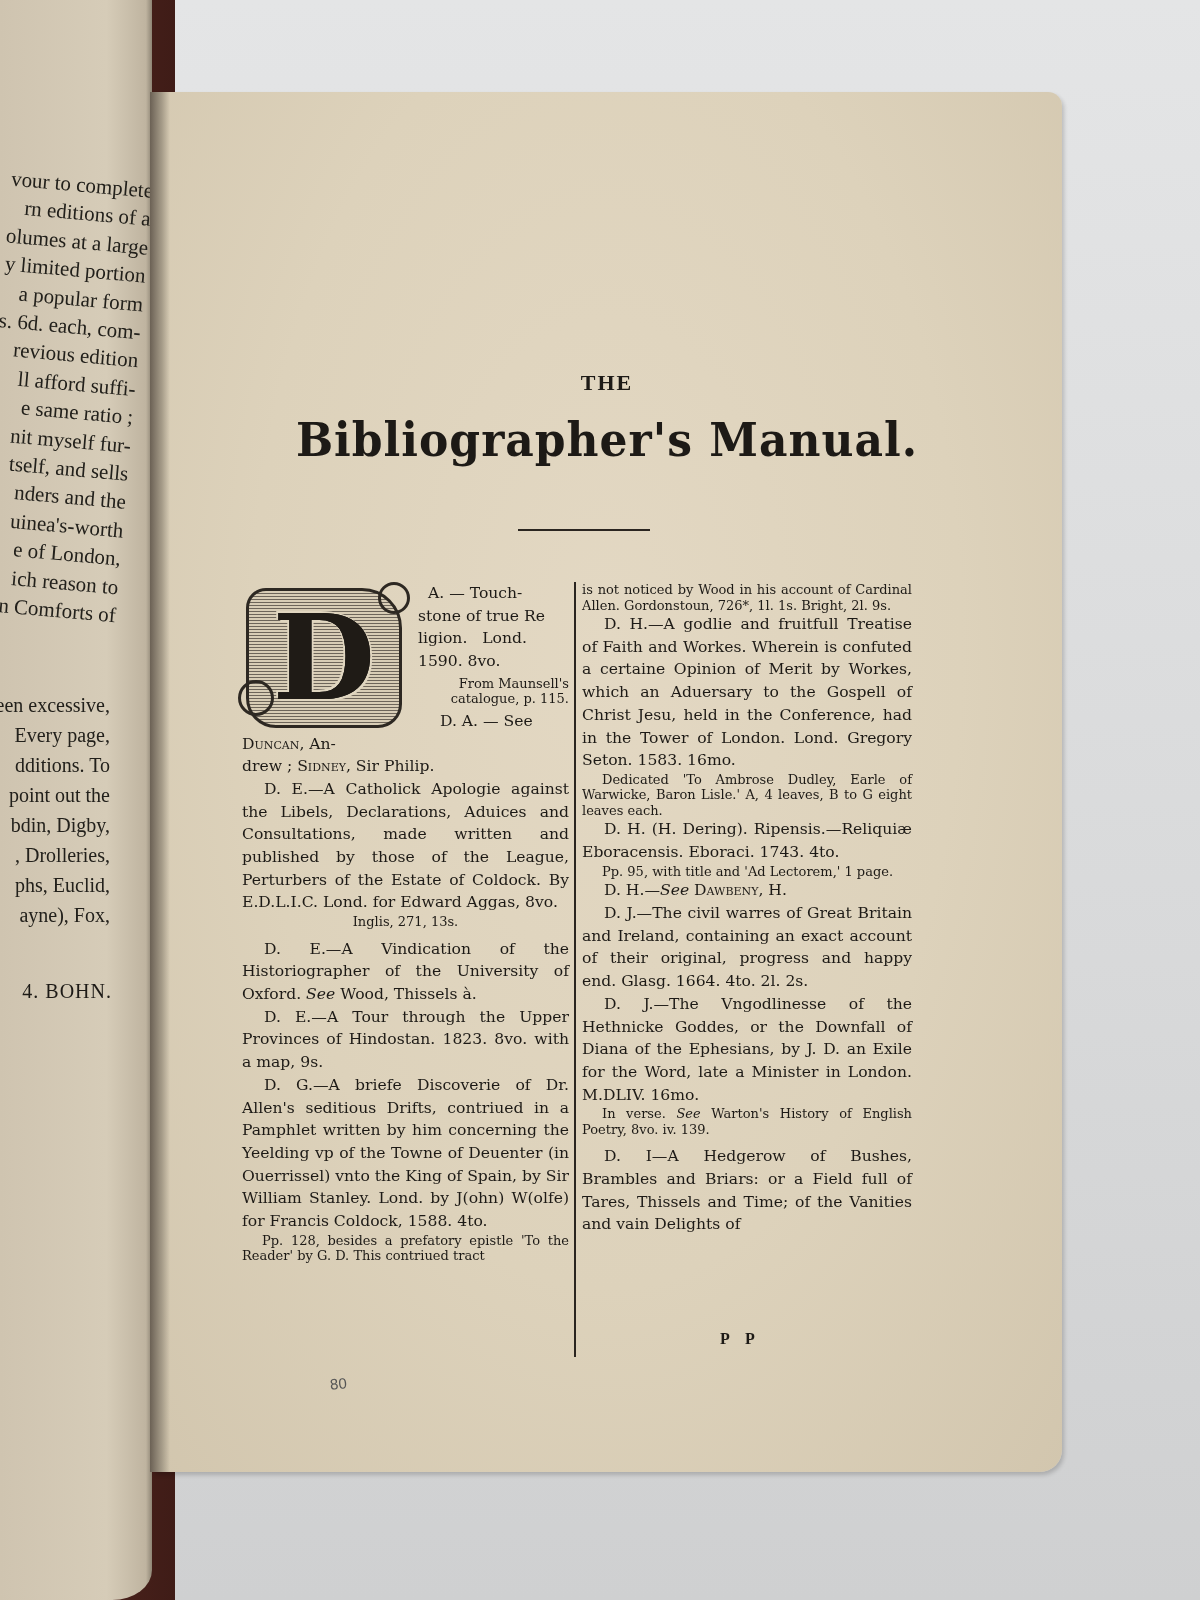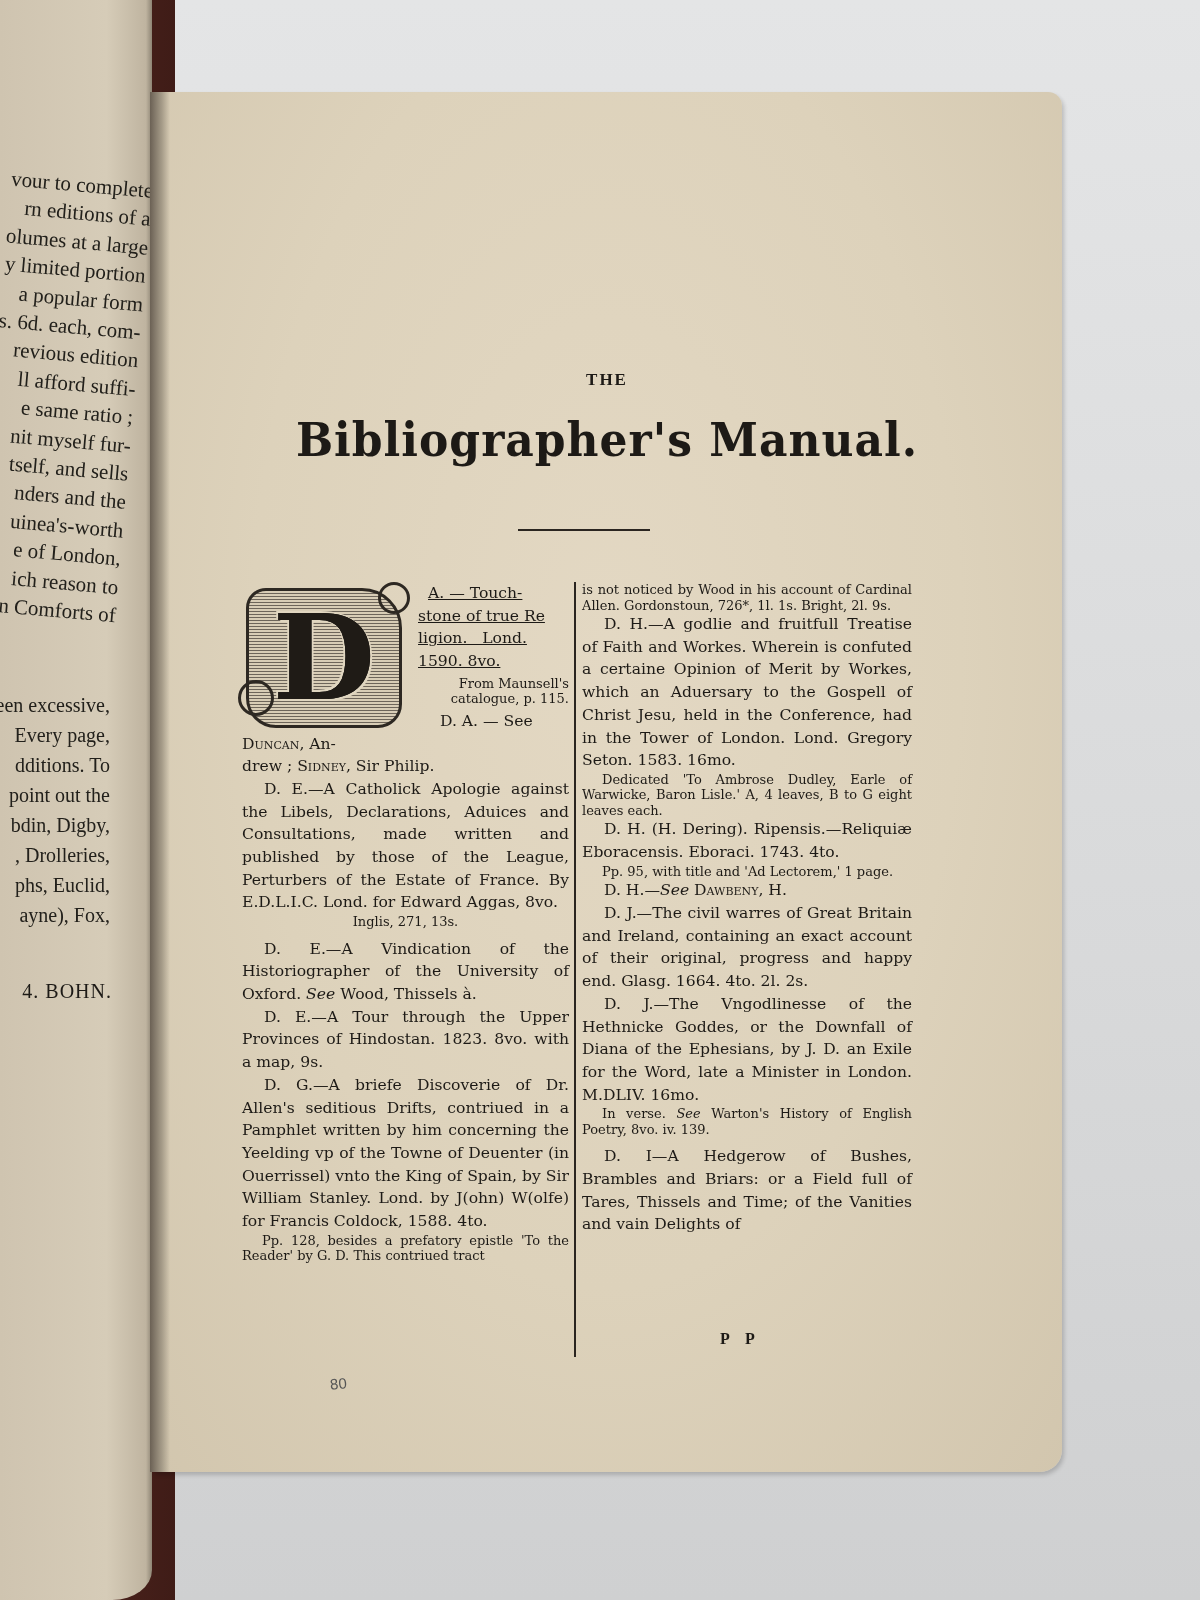--- a/index.html
+++ b/index.html
@@ -9,21 +9,21 @@
   .cover-edge{position:absolute;left:0;top:0;width:175px;height:1600px;background:linear-gradient(90deg,#5a2a22 0%,#3f1c17 100%);}
   .left-page{position:absolute;left:0;top:0;width:152px;height:1600px;background:linear-gradient(90deg,#cfc4b0 0%,#d6ccb8 70%,#bfb4a0 96%,#8e8575 100%);border-bottom-right-radius:40px 30px;overflow:hidden;}
   .left-lines{position:absolute;left:-40px;top:160px;width:195px;transform:rotate(5deg);transform-origin:0 0;}
   .left-lines .ln{font-family:"Liberation Serif","DejaVu Serif",serif;font-size:21px;line-height:28.4px;text-align:right;white-space:nowrap;color:#22201b;}
   .left-lines2{position:absolute;left:-20px;top:690px;width:130px;}
   .left-lines2 .ln{font-family:"Liberation Serif","DejaVu Serif",serif;font-size:20px;line-height:30px;text-align:right;white-space:nowrap;color:#22201b;}
   .left-sig{position:absolute;left:-20px;top:980px;width:132px;text-align:right;font-family:"Liberation Serif",serif;font-size:20px;letter-spacing:1px;}
   
   .gutter-shadow{position:absolute;left:150px;top:92px;width:20px;height:1380px;background:linear-gradient(90deg,#6b6155 0%,#a69c89 60%,rgba(0,0,0,0) 100%);z-index:2;}
   .page{position:absolute;left:152px;top:92px;width:910px;height:1380px;background:radial-gradient(ellipse at 50% 40%,#e3d8c3 0%,#ddd2bb 55%,#d2c6ae 100%);border-radius:4px 14px 22px 4px;box-shadow:2px 3px 4px rgba(0,0,0,0.18);z-index:1;}
-  .title-small{position:absolute;left:0;width:100%;top:278px;text-align:center;font-family:"Liberation Serif",serif;font-size:17px;font-weight:bold;letter-spacing:2px;}
+  .title-small{position:absolute;left:0;width:100%;top:278px;text-align:center;font-family:"Liberation Serif",serif;font-size:22px;font-weight:bold;letter-spacing:2px;}
   .title-main{position:absolute;left:0;width:100%;top:322px;text-align:center;font-family:"DejaVu Serif",serif;font-size:44px;font-weight:bold;letter-spacing:1px;transform:scaleY(1.05);}
   .rule{position:absolute;left:366px;top:437px;width:132px;height:2px;background:#2a2520;}
   .col{position:absolute;top:490px;font-family:"DejaVu Serif",serif;font-size:15.6px;line-height:22.7px;text-align:justify;}
   .col-left{left:90px;width:327px;}
   .col-right{left:430px;width:330px;}
   .vrule{position:absolute;left:422px;top:490px;width:1.5px;height:775px;background:#2a2520;}
   .entry{margin:0;text-indent:22px;}
   .entry.noindent{text-indent:0;}
   .note{margin:0;font-size:13px;line-height:15.5px;text-indent:20px;}
   .note.center{text-align:center;text-indent:0;}
@@ -82,38 +82,38 @@
   <div class="title-main">Bibliographer's Manual.</div>
   <div class="rule"></div>
 
   <div class="col col-left">
     <div class="dropcap">
       <div class="frame"></div>
       <div class="scroll" style="left:-4px;top:96px;width:30px;height:30px;"></div>
       <div class="scroll" style="left:136px;top:-2px;width:26px;height:26px;"></div>
       <div class="letter">D</div>
     </div>
-    <p class="entry noindent" style="text-indent:10px;text-decoration:underline;">
+    <p class="entry noindent" style="text-indent:10px;">
       <span>A. — Touch-</span><br>
       <span>stone of true Re</span><br>
       <span style="white-space:pre;">ligion.   Lond.</span><br>
       <span>1590. 8vo.</span>
     </p>
     <p class="note" style="text-align:right;margin-top:3px;">
       <span>From Maunsell's</span><br>
       <span>catalogue, p. 115.</span>
     </p>
     <p class="entry" style="margin-top:3px;text-align:left;">
       <span>D. A. — See</span><br>
       <span class="sc">Duncan,</span><span style="white-space:pre;"> An-</span>
     </p>
     <p class="entry noindent" style="clear:both;">
       <span style="white-space:pre;margin-top:8px;">drew ; </span><span class="sc">Sidney</span><span>, Sir Philip.</span>
     </p>
-    <p class="entry">D. E.—A Catholick Apologie against the Libels, Declarations, Aduices and Consultations, made written and published by those of the League, Perturbers of the Estate of France. By E.D.L.I.C. Lond. for Edward Aggas, 8vo.</p>
+    <p class="entry">D. E.—A Catholick Apologie against the Libels, Declarations, Aduices and Consultations, made written and published by those of the League, Perturbers of the Estate of Coldock. By E.D.L.I.C. Lond. for Edward Aggas, 8vo.</p>
     <p class="note center">Inglis, 271, 13s.</p>
     <div class="gap"></div>
     <p class="entry"><span style="white-space:pre-wrap;">D. E.—A Vindication of the Historiographer of the University of Oxford. </span><i>See</i><span style="white-space:pre-wrap;"> Wood, Thissels à.</span></p>
     <p class="entry">D. E.—A Tour through the Upper Provinces of Hindostan. 1823. 8vo. with a map, 9s.</p>
     <p class="entry">D. G.—A briefe Discoverie of Dr. Allen's seditious Drifts, contriued in a Pamphlet written by him concerning the Yeelding vp of the Towne of Deuenter (in Ouerrissel) vnto the King of Spain, by Sir William Stanley. Lond. by J(ohn) W(olfe) for Francis Coldock, 1588. 4to.</p>
     <p class="note">Pp. 128, besides a prefatory epistle 'To the Reader' by G. D. This contriued tract</p>
   </div>
 
   <div class="vrule"></div>
 

